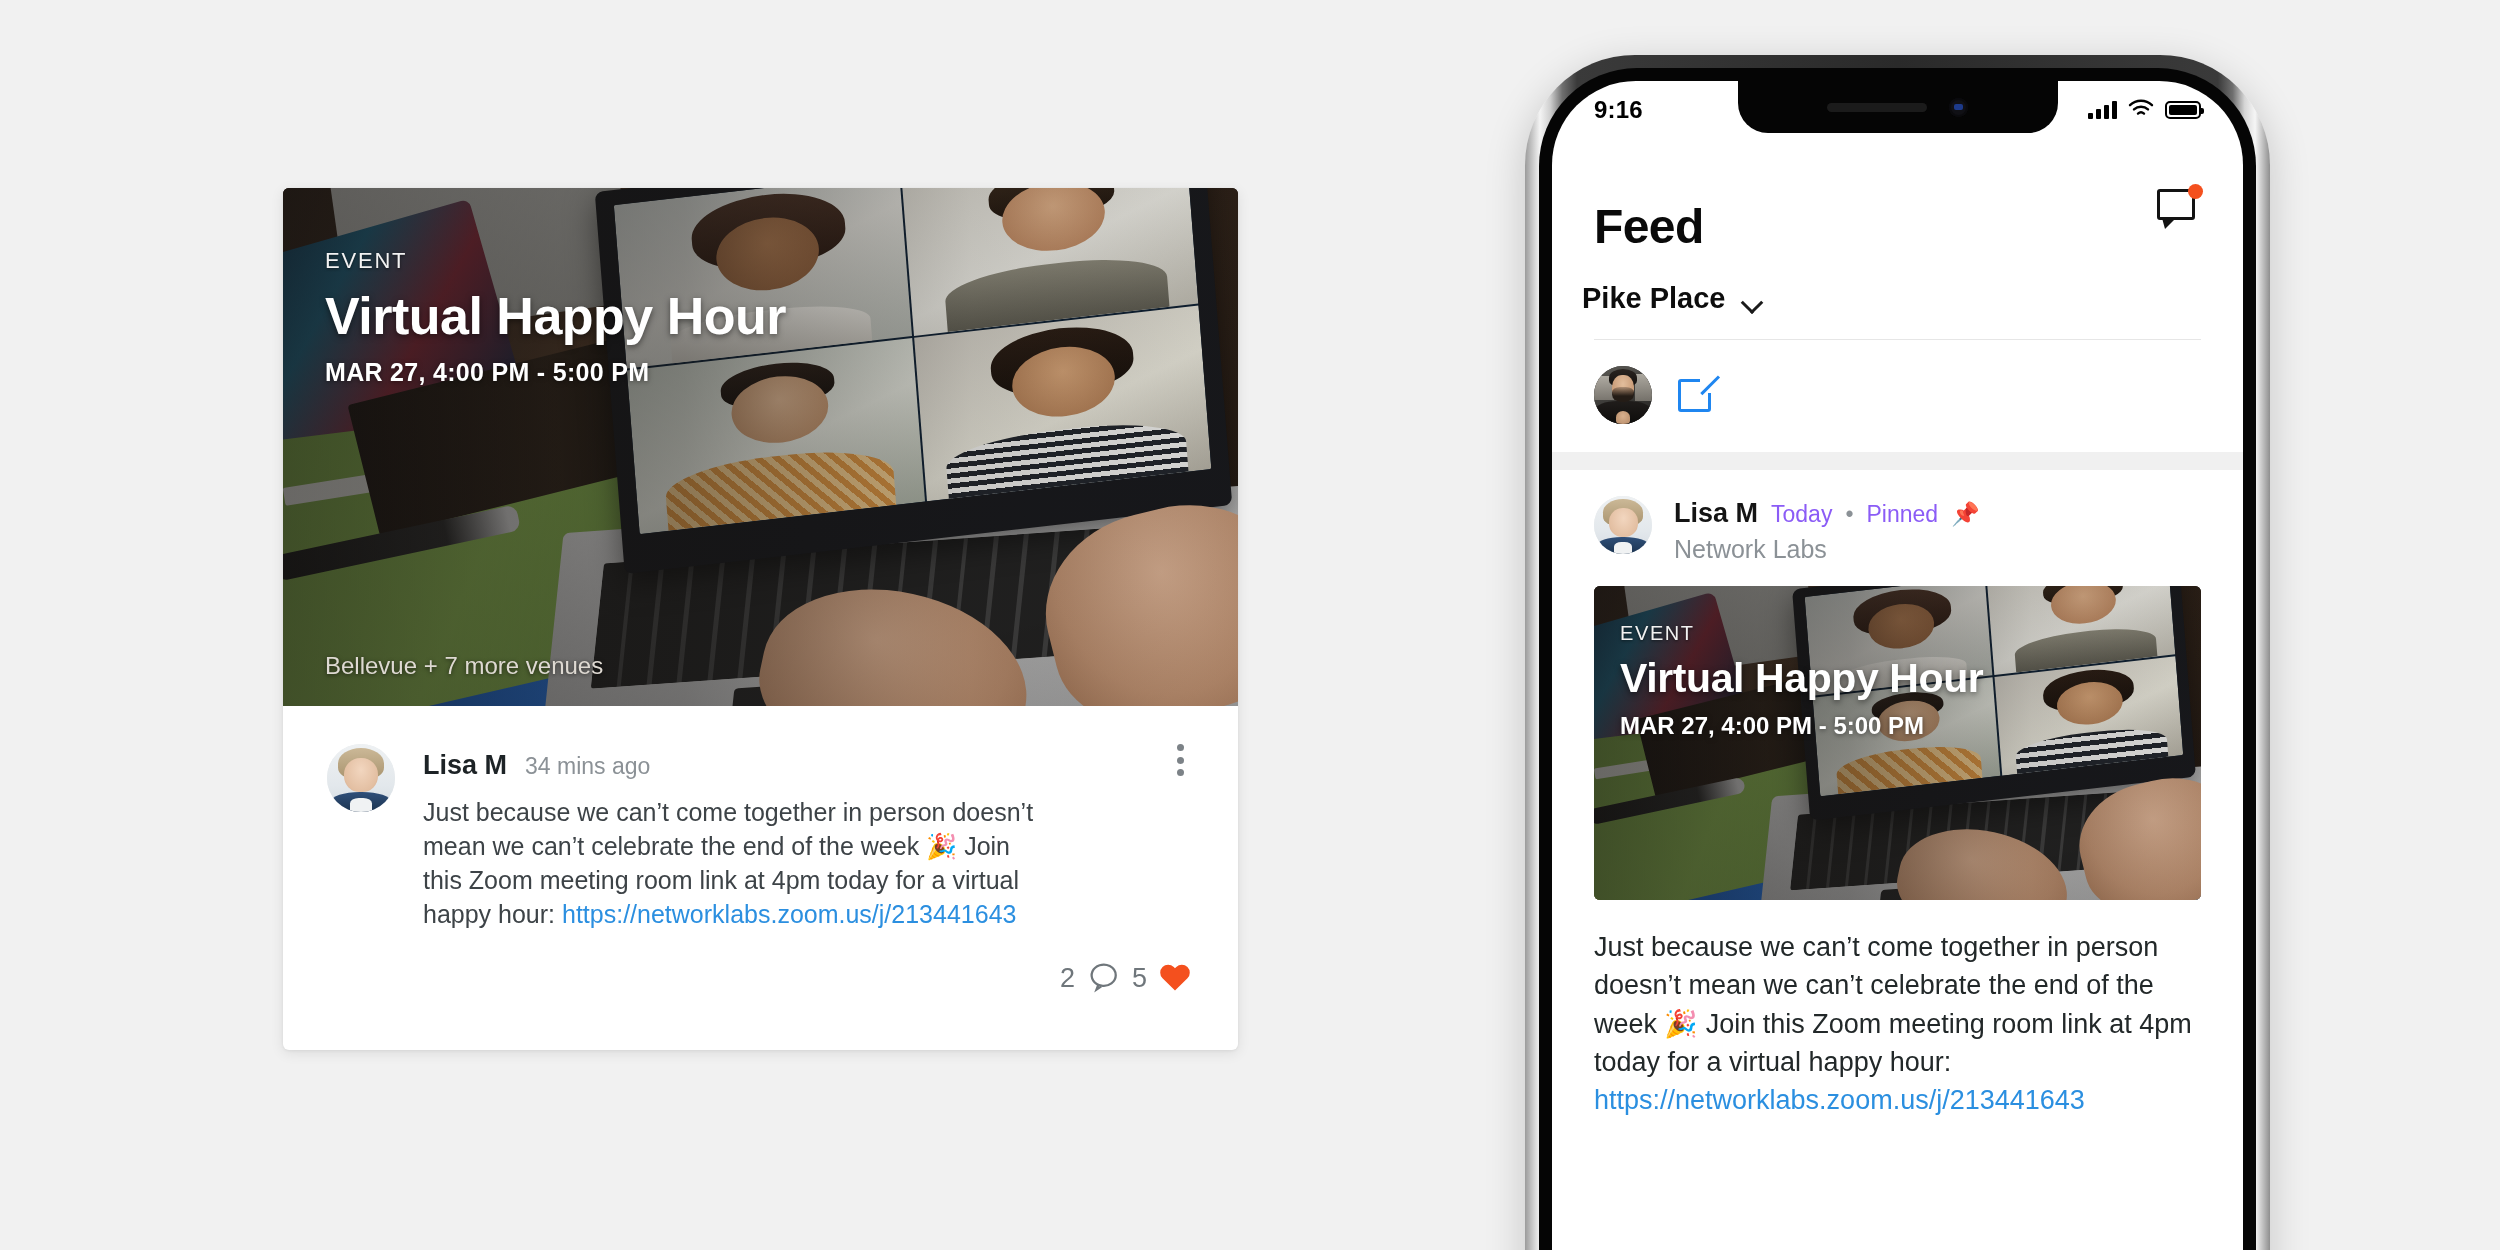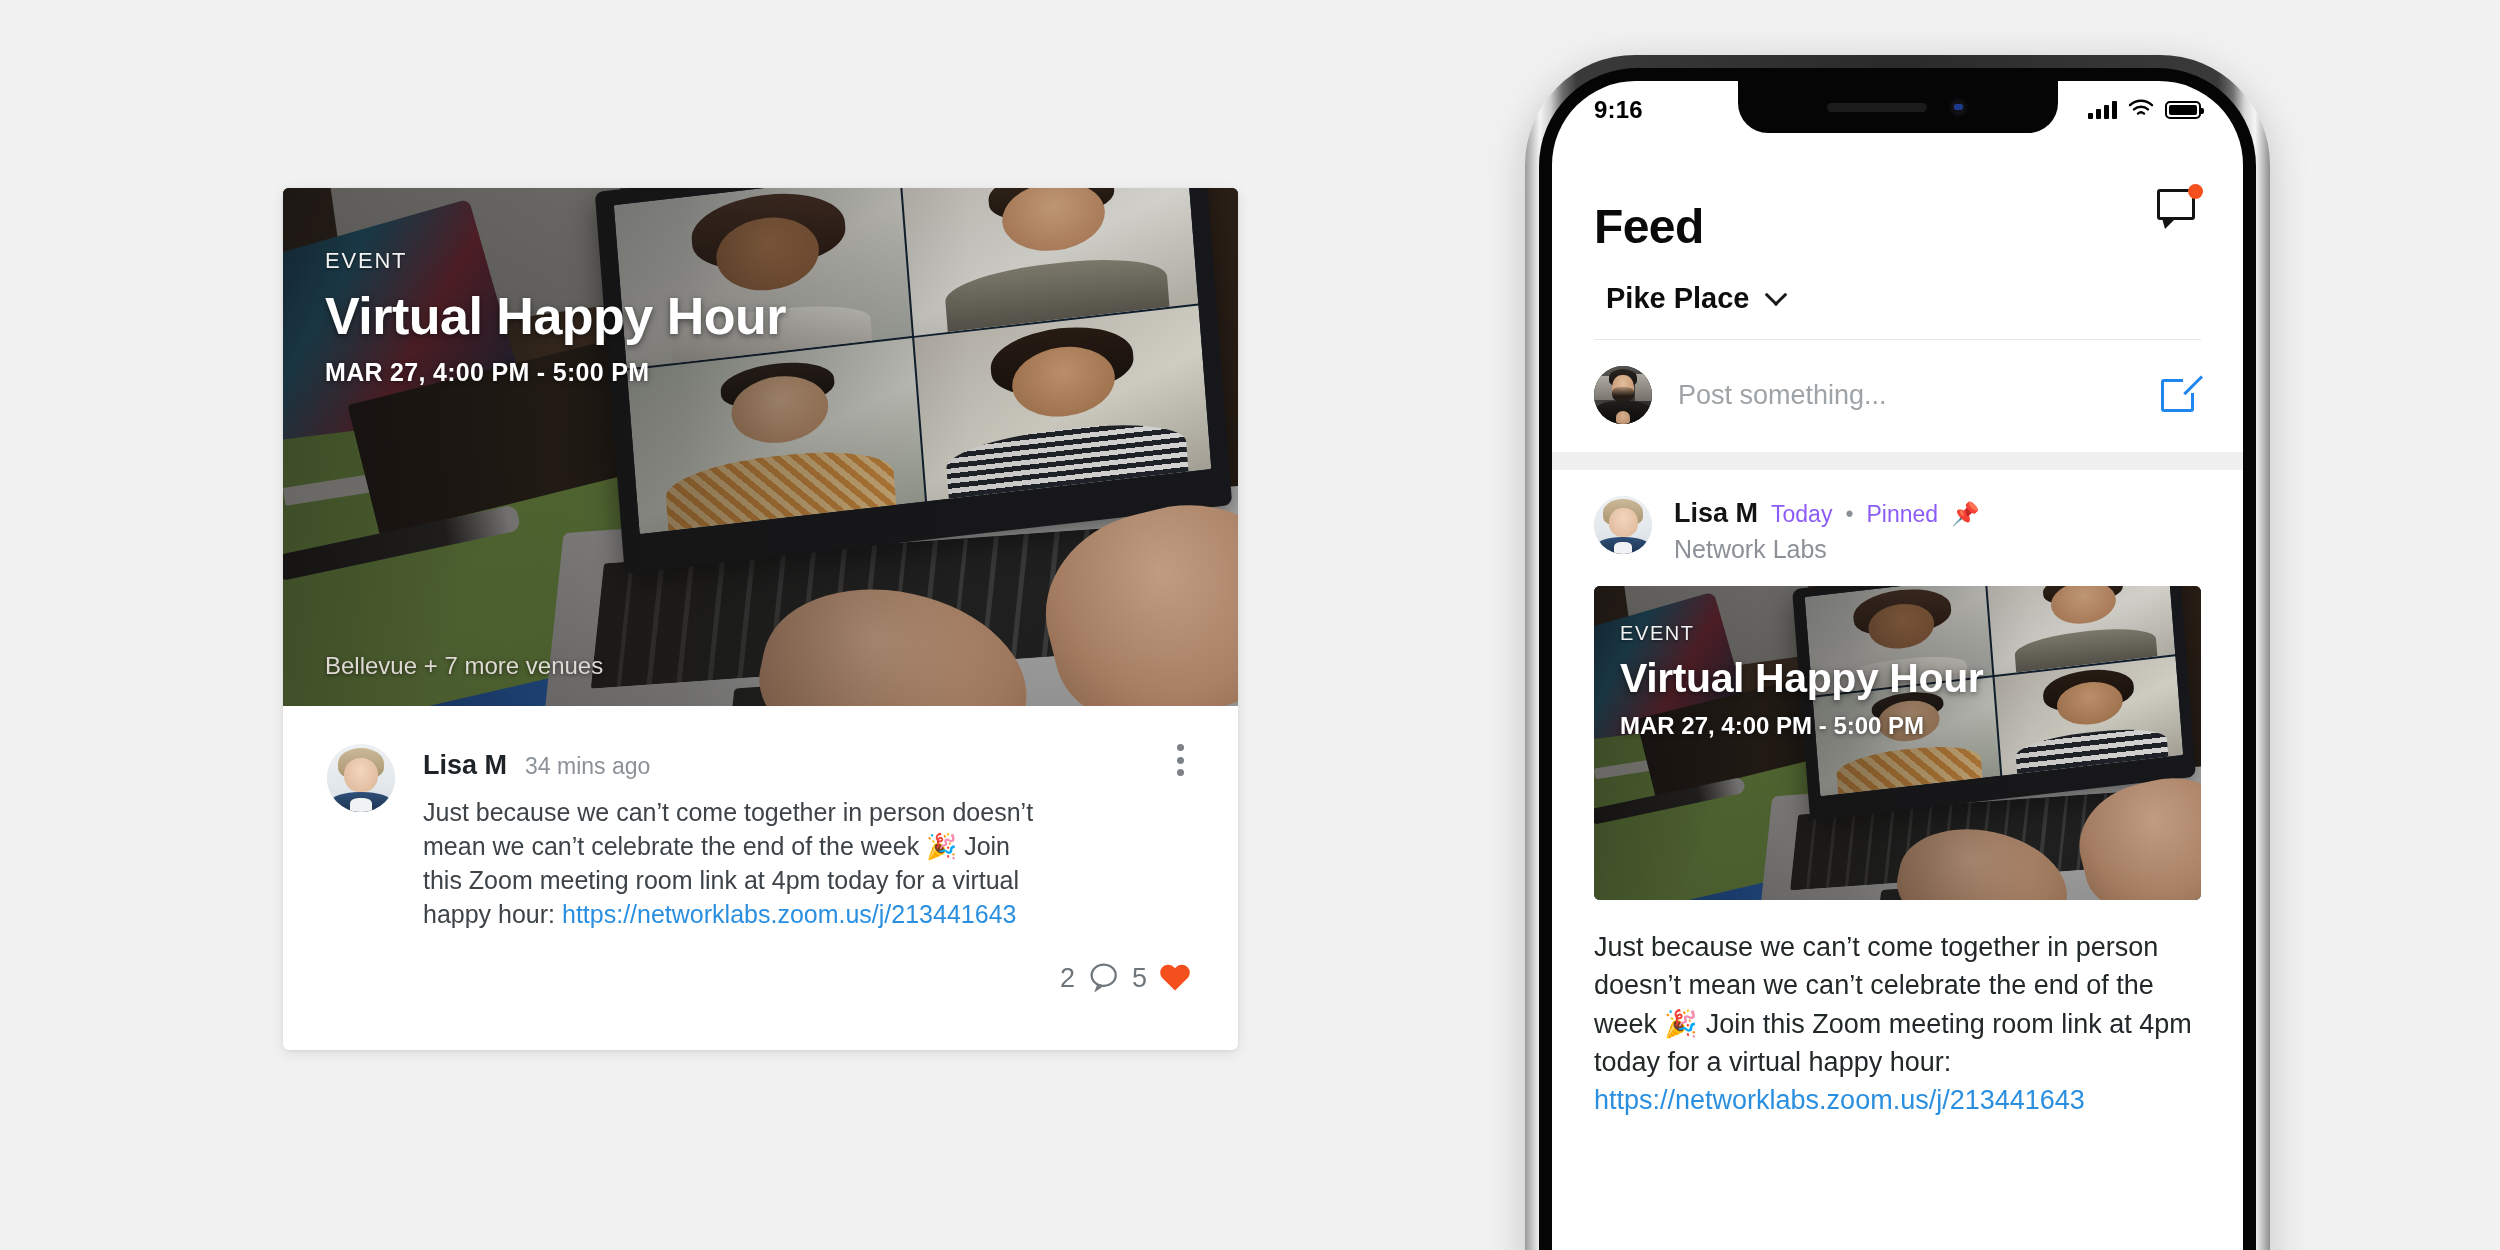--- a/index.html
+++ b/index.html
@@ -163,22 +163,22 @@
     width: 0; height: 0;
     border-left: 3px solid transparent;
     border-right: 11px solid transparent;
     border-top: 11px solid #131313;
   }
   .chat-dot {
     position: absolute; right: -2px; top: -2px;
     width: 15px; height: 15px; border-radius: 50%; background: #f4501e;
   }
   .group-row {
-    display: flex; align-items: center; gap: 18px;
-    padding: 28px 42px 24px 54px;
+    display: flex; align-items: flex-end; gap: 18px;
+    padding: 28px 42px 24px 30px;
   }
   .group-name { font-size: 29px; font-weight: 700; color: #0d0d0d; }
   .chevron {
     width: 16px; height: 16px;
     border-right: 3px solid #1a1a1a; border-bottom: 3px solid #1a1a1a;
     transform: rotate(45deg) translate(-3px,-3px);
   }
   .divider { height: 1px; background: #e6e6e6; margin: 0 42px; }
   .composer {
     display: flex; align-items: center; gap: 26px;
@@ -564,21 +564,20 @@
             <div class="av-man">
               <div class="bg-l"></div>
                 <div class="bg-r"></div>
               <div class="coat-m"></div>
               <div class="hair-m"></div>
               <div class="face-m"></div>
               <div class="beard-m"></div>
               <div class="hands-m"></div>
             </div>
           </div>
-          <div class="composer-placeholder">Post something...</div>
           <div class="compose-icon">
             <div class="compose-box"></div>
             <div class="compose-mask"></div>
             <div class="compose-pen"></div>
           </div>
         </div>
 
         <div class="feed-gap"></div>
 
         <div class="post">

